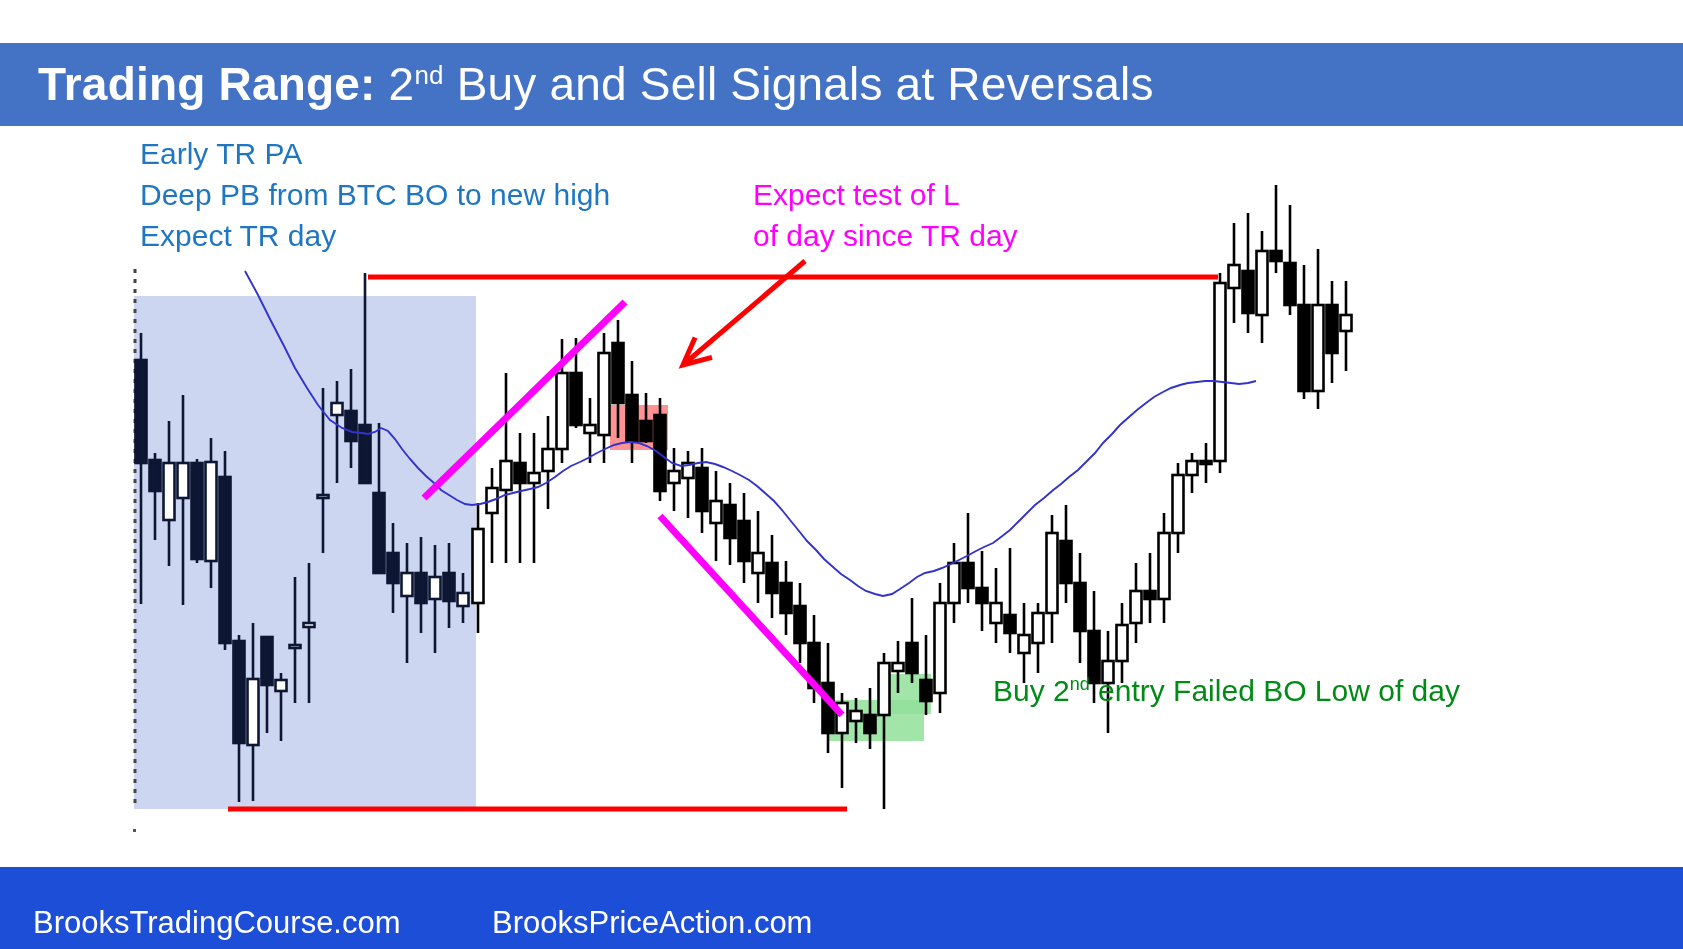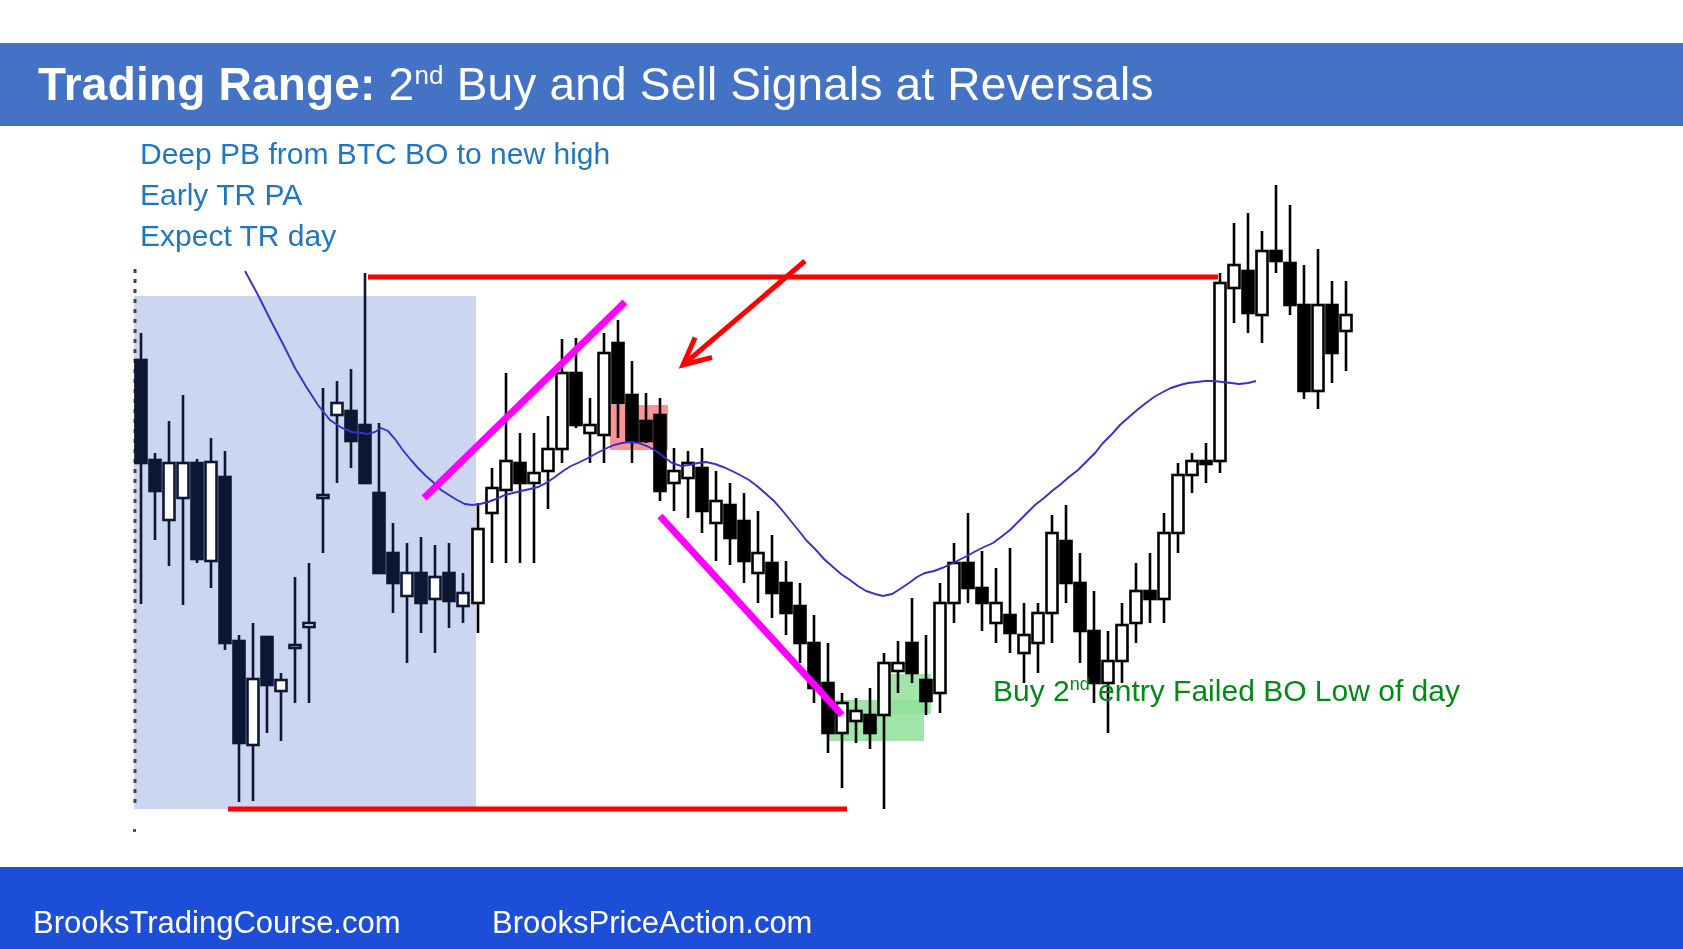--- a/index.html
+++ b/index.html
@@ -414,26 +414,30 @@
       </g>
     <g>
         <line x1="805" y1="218" x2="683" y2="322" stroke="#ff0000" stroke-width="5"></line>
         <polyline points="695.0923047876635,294.54501566341276 683,322 712.0229252296285,314.4059357972564" fill="none" stroke="#ff0000" stroke-width="5"></polyline>
       </g>
   </svg>
 
   <div class="tinydot"></div>
 
   <div class="anno anno-blue">
+    <div>Early TR PA</div>
     <div>Deep PB from BTC BO to new high</div>
-    <div>Early TR PA</div>
     <div>Expect TR day</div>
   </div>
 
 
+  <div class="anno anno-magenta">
+    <div>Expect test of L</div>
+    <div>of day since TR day</div>
+  </div>
 
   <div class="anno anno-green">
     <div><span>Buy 2</span><sup>nd</sup><span> entry Failed BO Low of day</span></div>
   </div>
 
   <div class="footer-bar">
     <div class="footer-link one">BrooksTradingCourse.com</div>
     <div class="footer-link two">BrooksPriceAction.com</div>
   </div>
 

